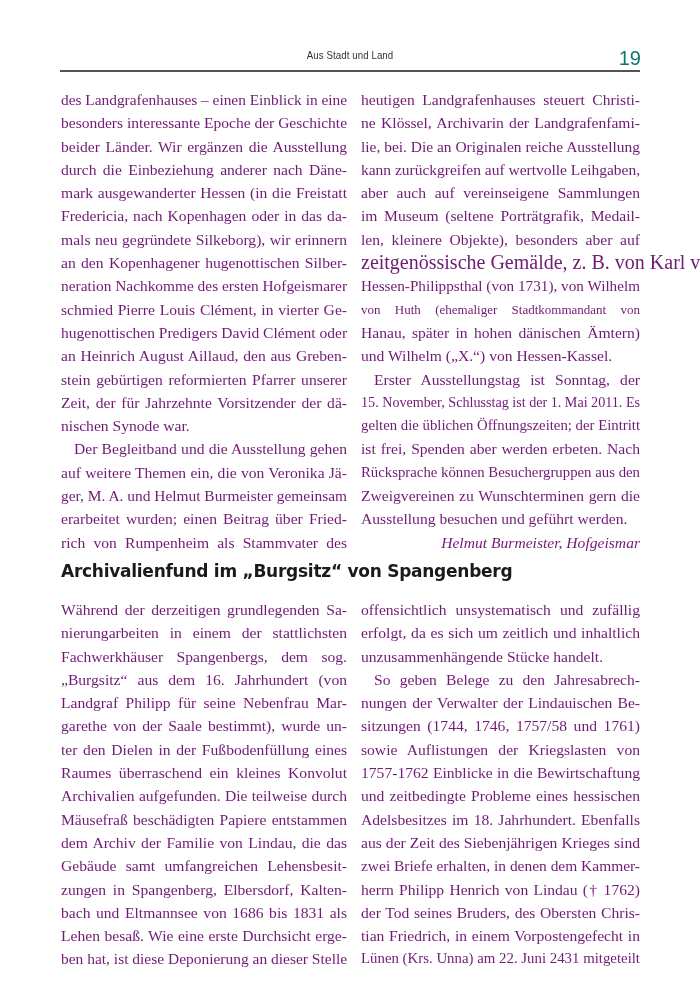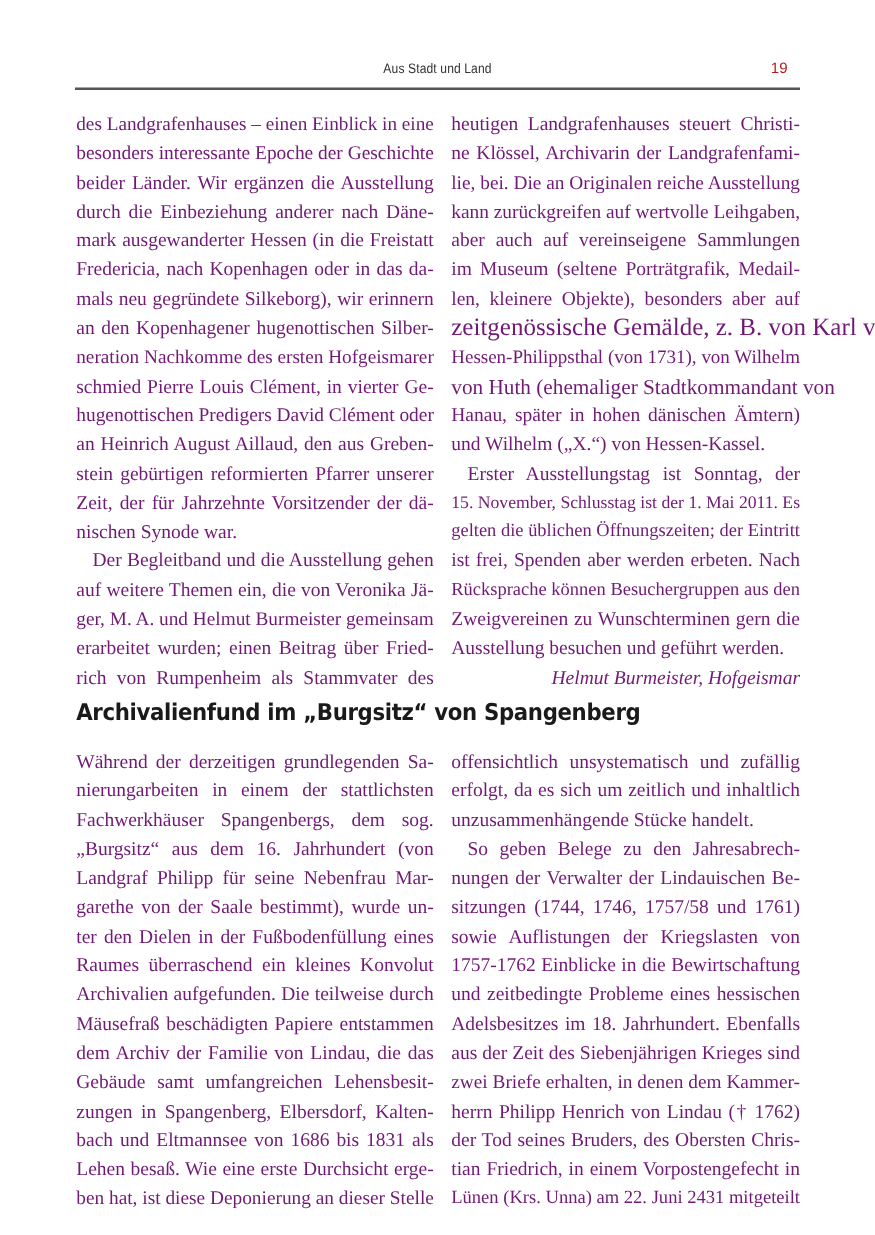--- a/index.html
+++ b/index.html
@@ -7,21 +7,21 @@
     .page { position: absolute; left: 0; top: 0; width: 700px; height: 916px; background: #fff; }
     .running-head {
       position: absolute; left: 0; top: 47px; width: 700px; height: 20px;
       font-family: "Liberation Sans", sans-serif; color: #333;
     }
     .running-title {
       position: absolute; left: 0; width: 700px; text-align: center; top: 2px;
       font-size: 11px; transform: scaleX(0.88); letter-spacing: 0.1px;
     }
     .page-number {
-      position: absolute; right: 70px; top: 0px; font-size: 12px; color: #b91c1c;
+      position: absolute; right: 59px; top: 0px; font-size: 20px; color: #0f766e;
     }
     .head-rule {
       position: absolute; left: 60px; top: 70px; width: 580px; height: 2px; background: #555;
     }
     .col {
       position: absolute; font-family: "Liberation Serif", "DejaVu Serif", serif;
       font-size: 15.6px; color: #701a75;
     }
     .col .line {
       height: 23.3px; line-height: 23.3px; white-space: nowrap;
@@ -77,21 +77,21 @@
   <div class="col col-right-top">
     <div class="line">heutigen Landgrafenhauses steuert Christi-</div>
     <div class="line">ne Klössel, Archivarin der Landgrafenfami-</div>
     <div class="line" style="letter-spacing: 0px; font-size: 15.46px;">lie, bei. Die an Originalen reiche Ausstellung</div>
     <div class="line" style="letter-spacing: 0px; font-size: 15.49px;">kann zurückgreifen auf wertvolle Leihgaben,</div>
     <div class="line">aber auch auf vereinseigene Sammlungen</div>
     <div class="line">im Museum (seltene Porträtgrafik, Medail-</div>
     <div class="line">len, kleinere Objekte), besonders aber auf</div>
     <div class="line" style="letter-spacing: 0px; font-size: 20px;">zeitgenössische Gemälde, z. B. von Karl von</div>
     <div class="line" style="letter-spacing: 0px; font-size: 15.2px;">Hessen-Philippsthal (von 1731), von Wilhelm</div>
-    <div class="line" style="letter-spacing: 0px; font-size: 17px; font-family: Liberation Serif, serif;">von Huth (ehemaliger Stadtkommandant von</div>
+    <div class="line" style="letter-spacing: 0px; font-size: 13px; font-family: Liberation Serif, serif;">von Huth (ehemaliger Stadtkommandant von</div>
     <div class="line">Hanau, später in hohen dänischen Ämtern)</div>
     <div class="line last">und Wilhelm („X.“) von Hessen-Kassel.</div>
     <div class="line indent">Erster Ausstellungstag ist Sonntag, der</div>
     <div class="line" style="letter-spacing: 0px; font-size: 14.13px;">15. November, Schlusstag ist der 1. Mai 2011. Es</div>
     <div class="line" style="letter-spacing: 0px; font-size: 14.77px;">gelten die üblichen Öffnungszeiten; der Eintritt</div>
     <div class="line">ist frei, Spenden aber werden erbeten. Nach</div>
     <div class="line" style="letter-spacing: 0px; font-size: 14.79px;">Rücksprache können Besuchergruppen aus den</div>
     <div class="line">Zweigvereinen zu Wunschterminen gern die</div>
     <div class="line last">Ausstellung besuchen und geführt werden.</div>
     <div class="line sig">Helmut Burmeister, Hofgeismar</div>

